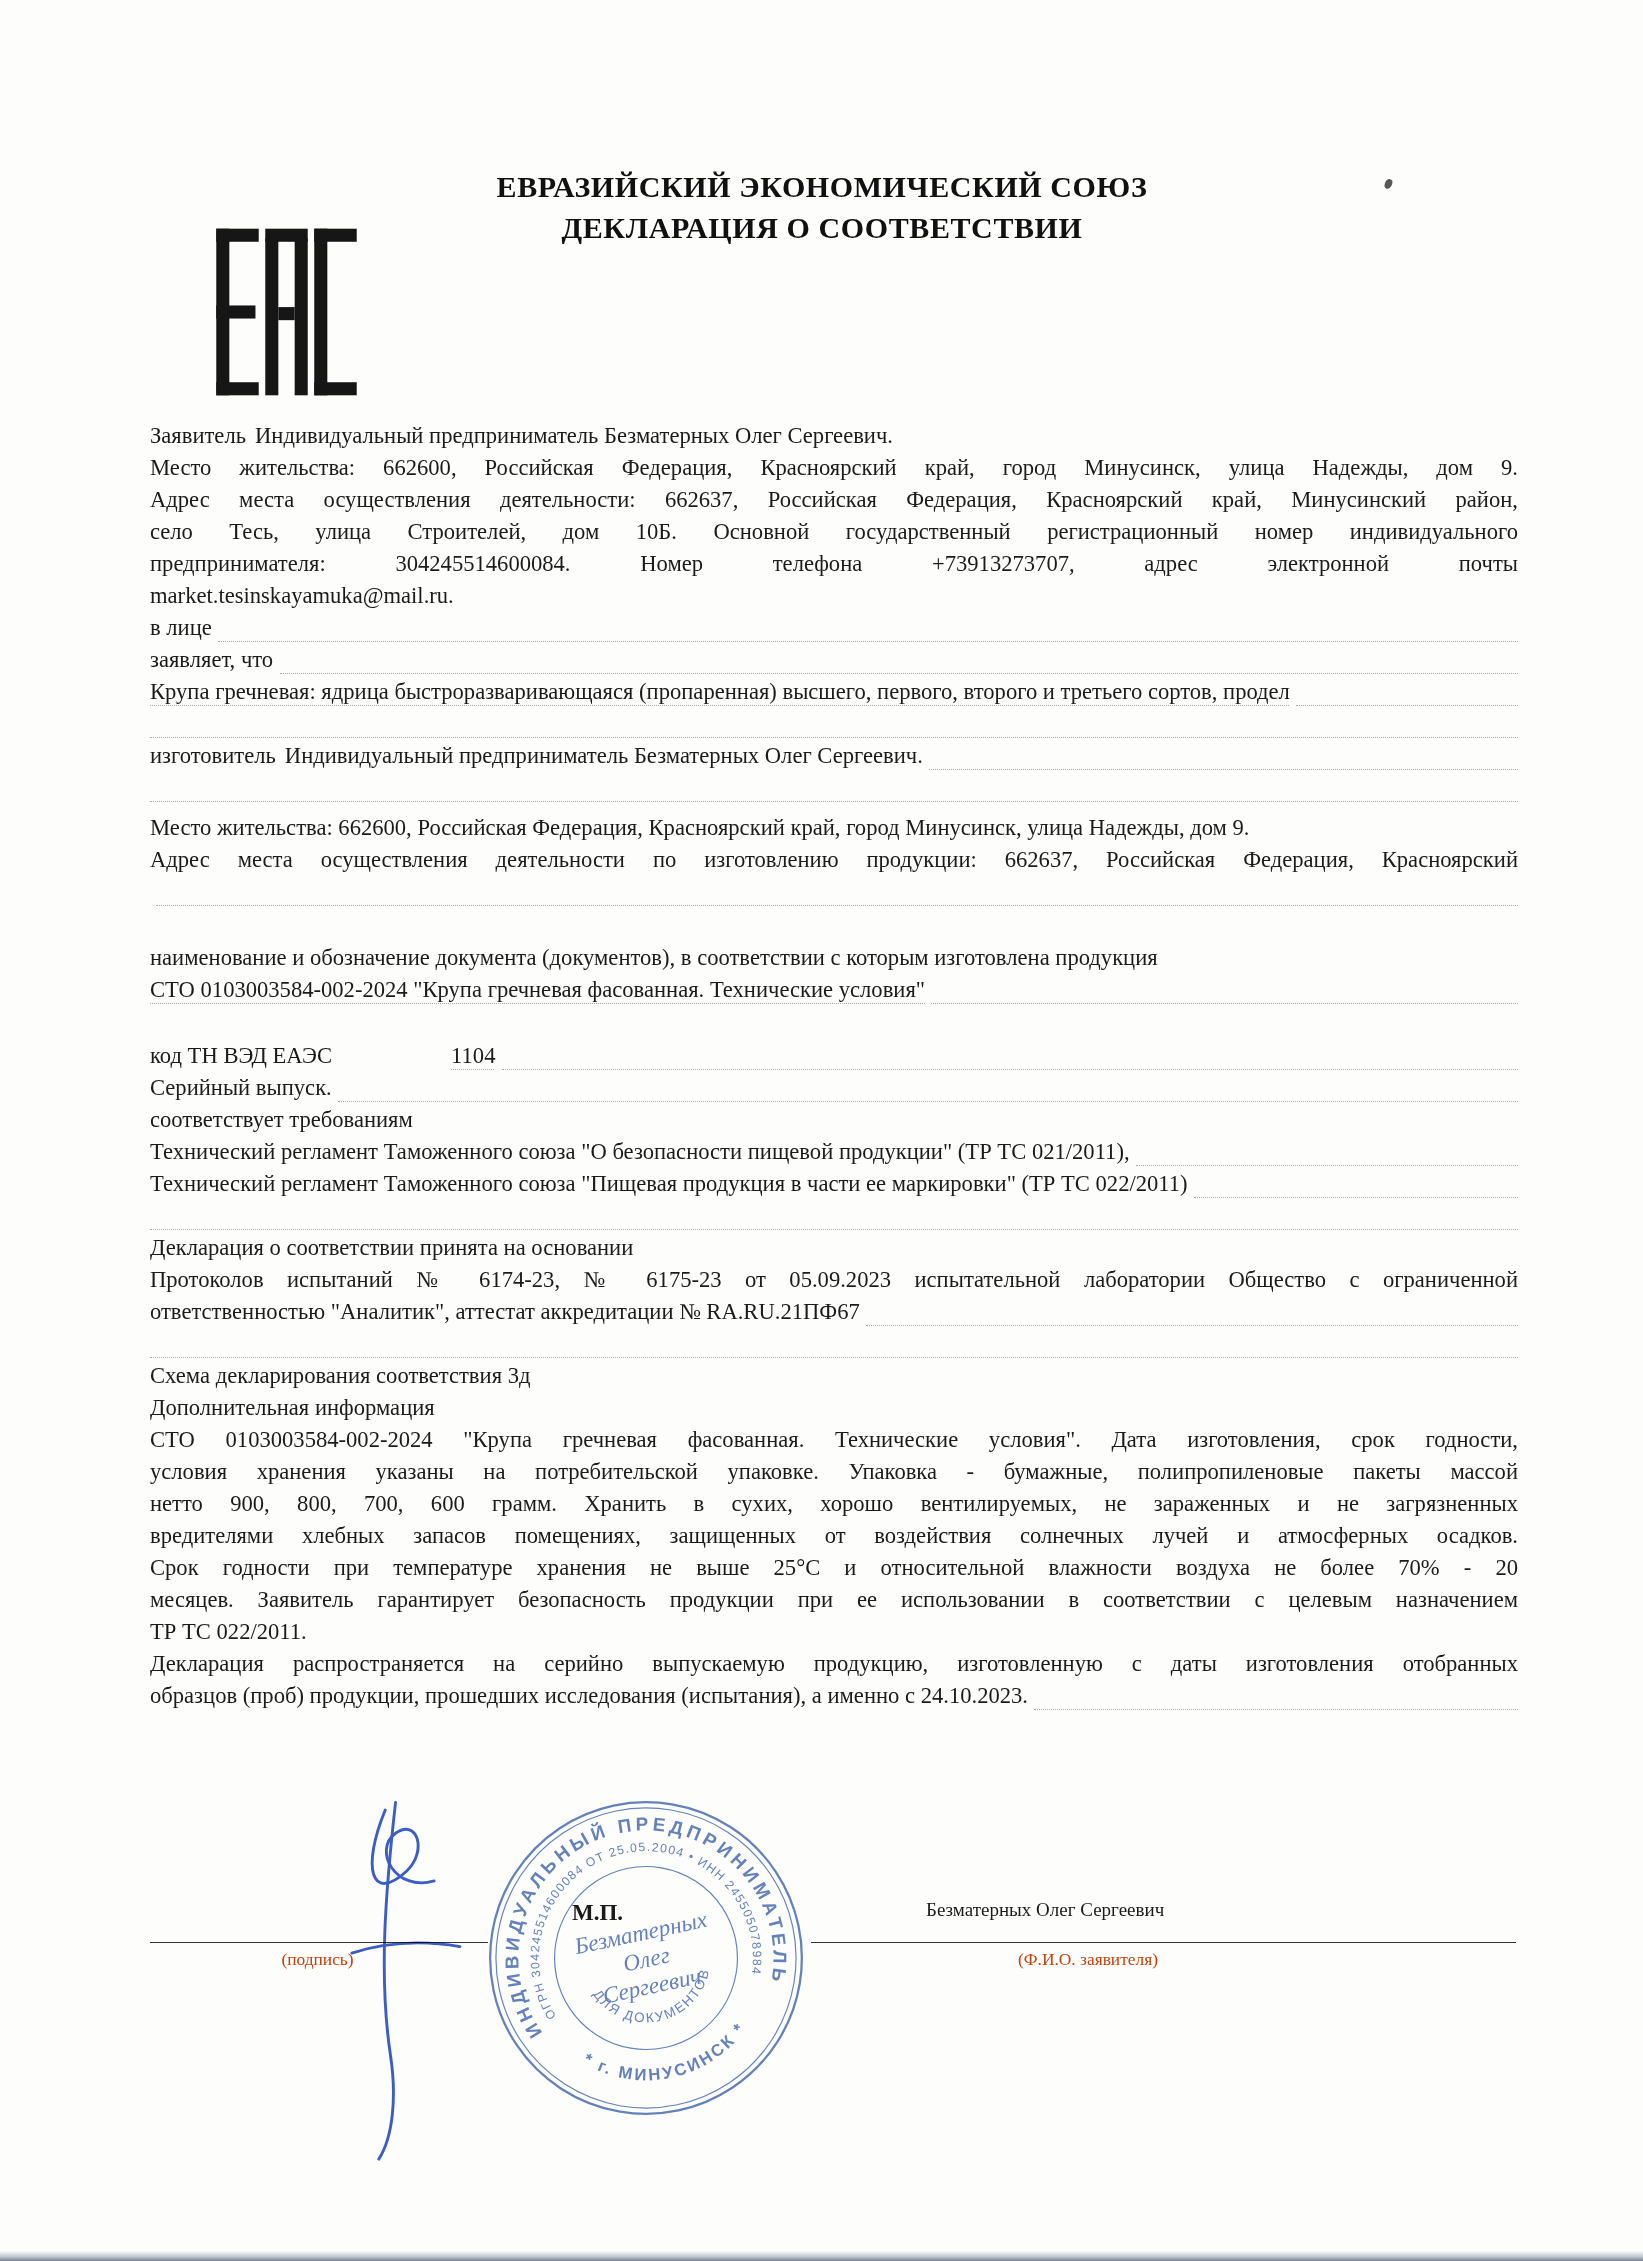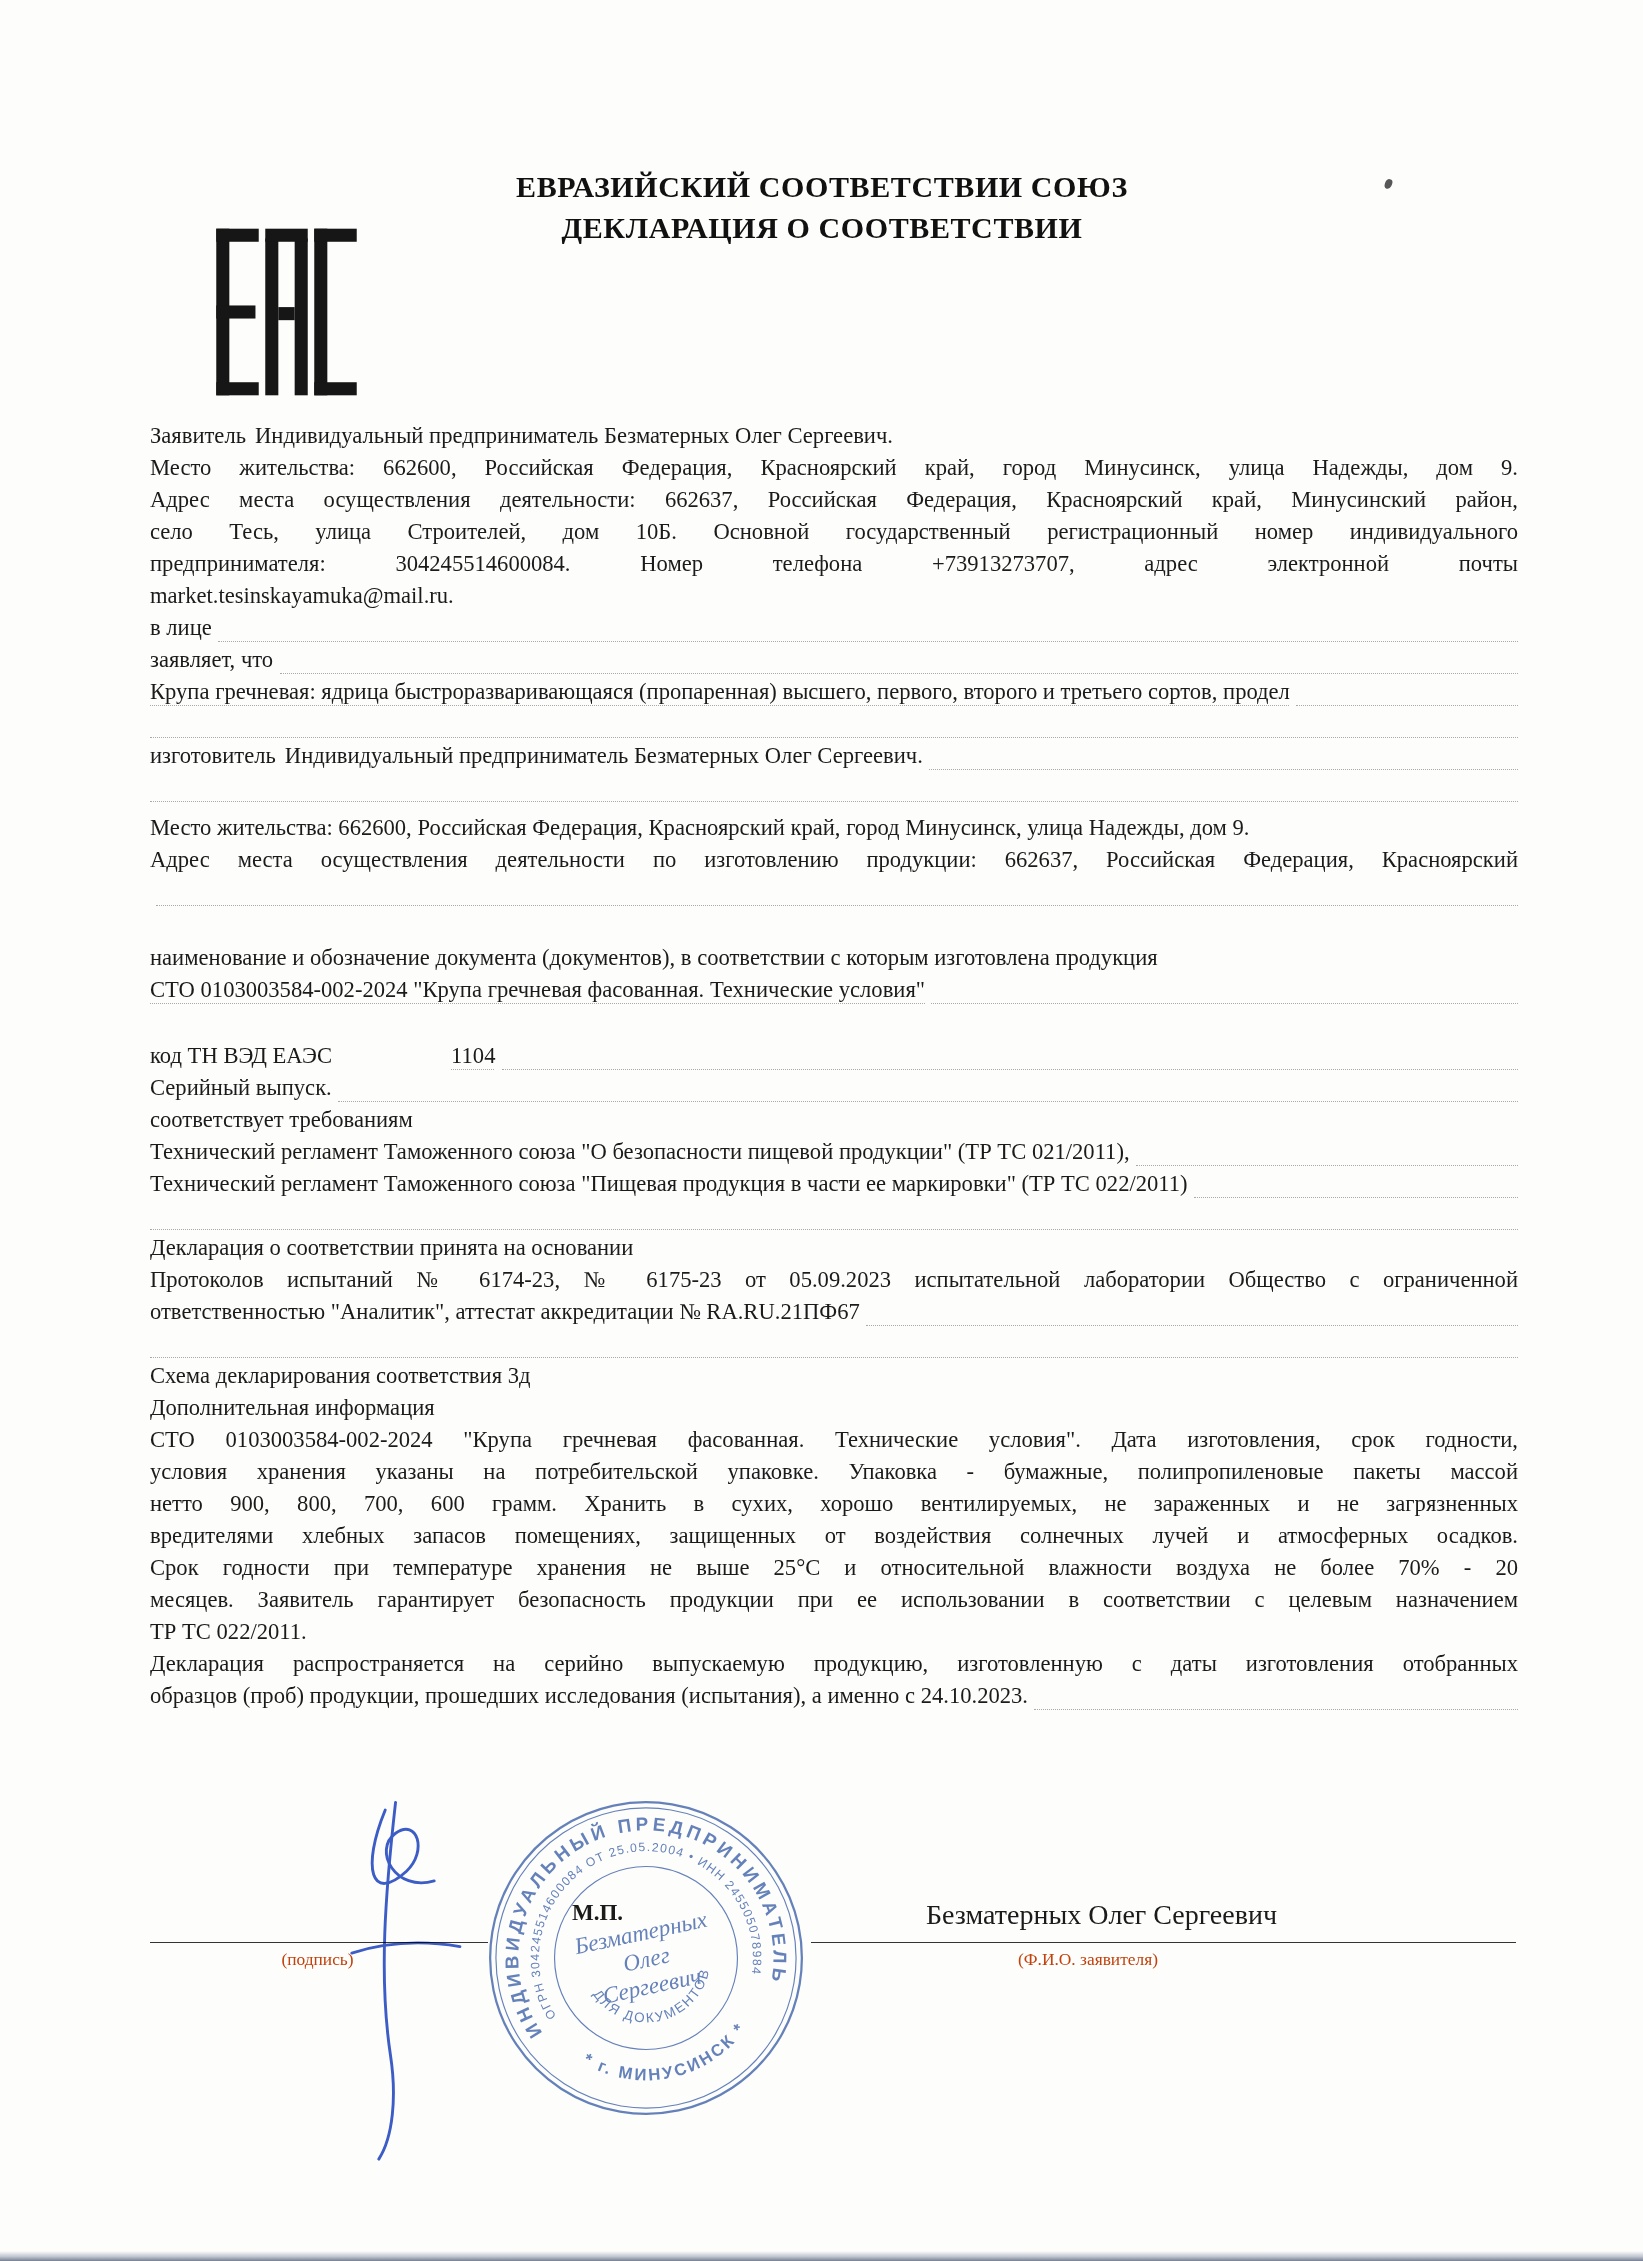--- a/index.html
+++ b/index.html
@@ -23,21 +23,21 @@
   .dots.m0{margin-left:0;}
   .du{text-decoration-line:underline;text-decoration-style:dotted;text-decoration-color:#a9a9a9;
       text-decoration-thickness:1.3px;text-underline-offset:6.4px;}
   .code{margin-left:119px;}
   .vs{margin-left:9px;}
   .gsm{margin-top:7.7px;}
   .g1{margin-top:34px;}
   .gv{margin-top:36px;}
   
   .mp{position:absolute;left:572px;top:1900px;font-size:23px;font-weight:bold;}
-  .fio{position:absolute;left:926px;top:1899px;font-size:28px;}
+  .fio{position:absolute;left:926px;top:1899px;font-size:19px;}
   .rule{position:absolute;border-top:1.9px solid #333;height:0;}
   .rule-left{left:150px;top:1942px;width:338px;}
   .rule-right{left:811px;top:1942px;width:705px;}
   .cap{position:absolute;font-size:17.4px;color:#c2410c;text-align:center;}
   .cap-sign{left:169px;top:1949px;width:297px;}
   .cap-fio{left:811px;top:1949px;width:554px;}
   
   .stamp{position:absolute;left:485px;top:1797px;width:322px;height:322px;opacity:.8;mix-blend-mode:multiply;}
   .autograph{position:absolute;left:326px;top:1784px;width:161px;height:387px;opacity:.92;mix-blend-mode:multiply;}
   
@@ -61,21 +61,21 @@
         <rect x="50" y="10" width="8" height="96"></rect>
       <rect x="32" y="4" width="26" height="8"></rect>
         <rect x="40" y="52" width="10" height="8"></rect>
       <rect x="62" y="4" width="8" height="102"></rect>
         <rect x="62" y="4" width="26" height="8"></rect>
       <rect x="62" y="98" width="26" height="8"></rect>
     </g>
   </svg>
 
   <div class="title">
-    <div>ЕВРАЗИЙСКИЙ СООТВЕТСТВИИ СОЮЗ</div>
+    <div>ЕВРАЗИЙСКИЙ ЭКОНОМИЧЕСКИЙ СОЮЗ</div>
     <div>ДЕКЛАРАЦИЯ О СООТВЕТСТВИИ</div>
   </div>
 
   <div class="content">
 
     <div class="ln"><span class="b pr">Заявитель</span><span>Индивидуальный предприниматель Безматерных Олег Сергеевич.</span></div>
     <div class="ln jl">Место жительства: 662600, Российская Федерация, Красноярский край, город Минусинск, улица Надежды, дом 9.</div>
     <div class="ln jl">Адрес места осуществления деятельности: 662637, Российская Федерация, Красноярский край, Минусинский район,</div>
     <div class="ln jl">село Тесь, улица Строителей, дом 10Б. Основной государственный регистрационный номер индивидуального</div>
     <div class="ln jl">предпринимателя: 304245514600084. Номер телефона +73913273707, адрес электронной почты</div>

